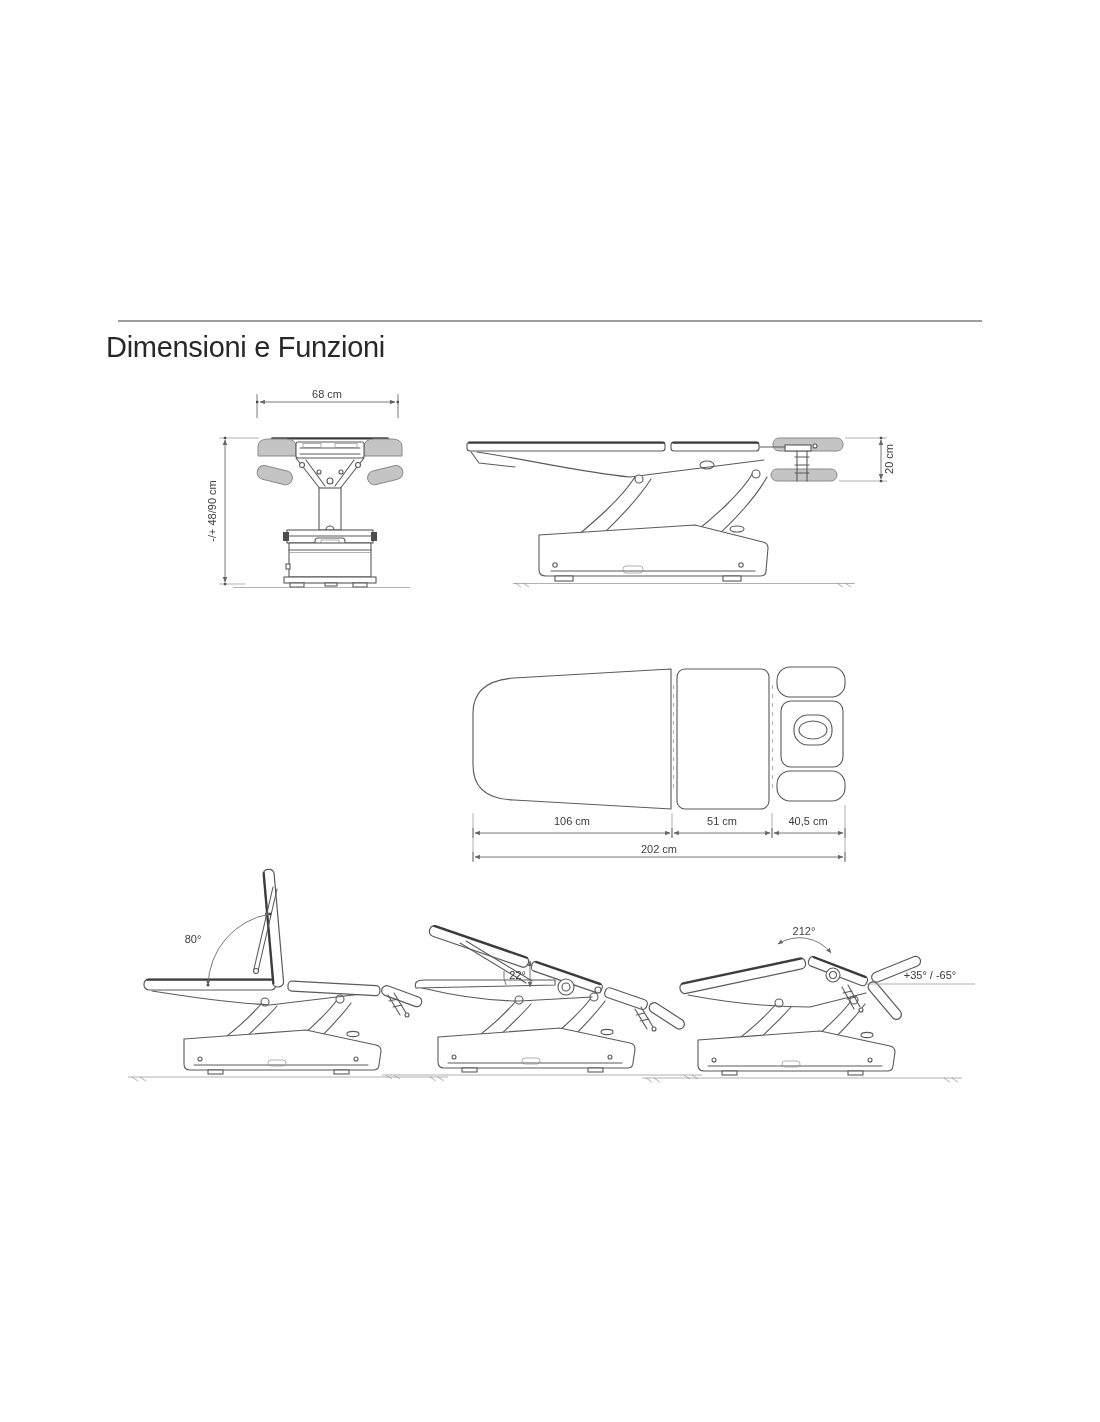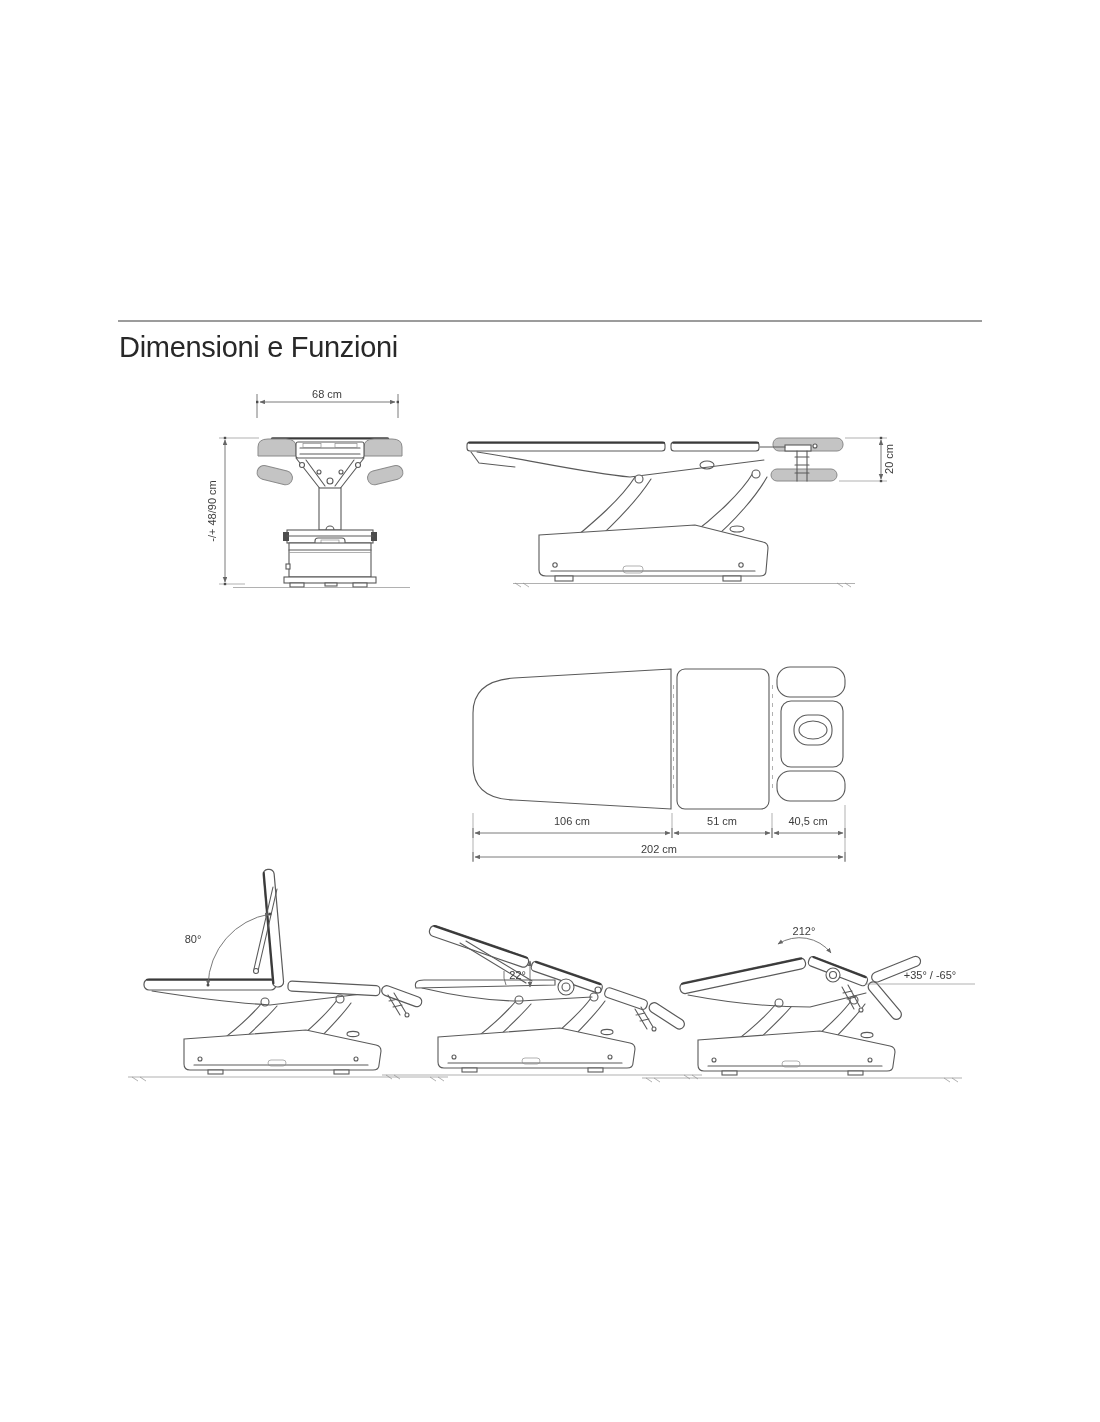--- a/index.html
+++ b/index.html
@@ -1,19 +1,19 @@
 <!DOCTYPE html>
 <html><head>
 <meta charset="utf-8">
 <style>
   html,body{margin:0;padding:0;background:#fff;}
   .canvas{position:relative;width:1100px;height:1422px;background:#ffffff;overflow:hidden;
           font-family:"Liberation Sans",sans-serif;}
   .rule{position:absolute;left:118px;top:320px;width:864px;height:2px;background:#9c9c9c;}
-  .title{position:absolute;left:119px;top:331px;font-size:29px;color:#282828;
+  .title{position:absolute;left:106px;top:331px;font-size:29px;color:#282828;
          letter-spacing:-0.3px;font-weight:400;}
   svg.diag{position:absolute;overflow:visible;}
   #fv{left:175px;top:386px;}
   #sv{left:455px;top:423px;}
   #tv{left:450px;top:655px;}
   #bv{left:130px;top:857px;}
   .ln{fill:none;stroke:#5a5a5a;stroke-width:1.1;stroke-linejoin:round;stroke-linecap:round;}
   .lnd{fill:none;stroke:#3a3a3a;stroke-width:2;stroke-linecap:round;}
   .lnw{fill:#ffffff;stroke:#5a5a5a;stroke-width:1.1;}
   .pad{fill:#c4c4c4;stroke:#8a8a8a;stroke-width:1;}

